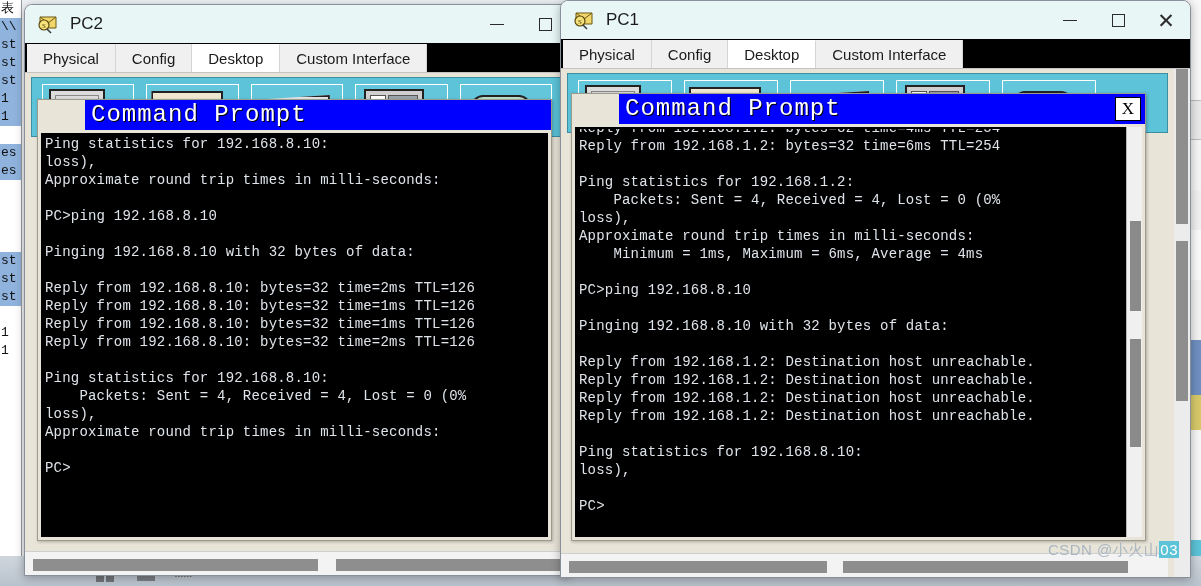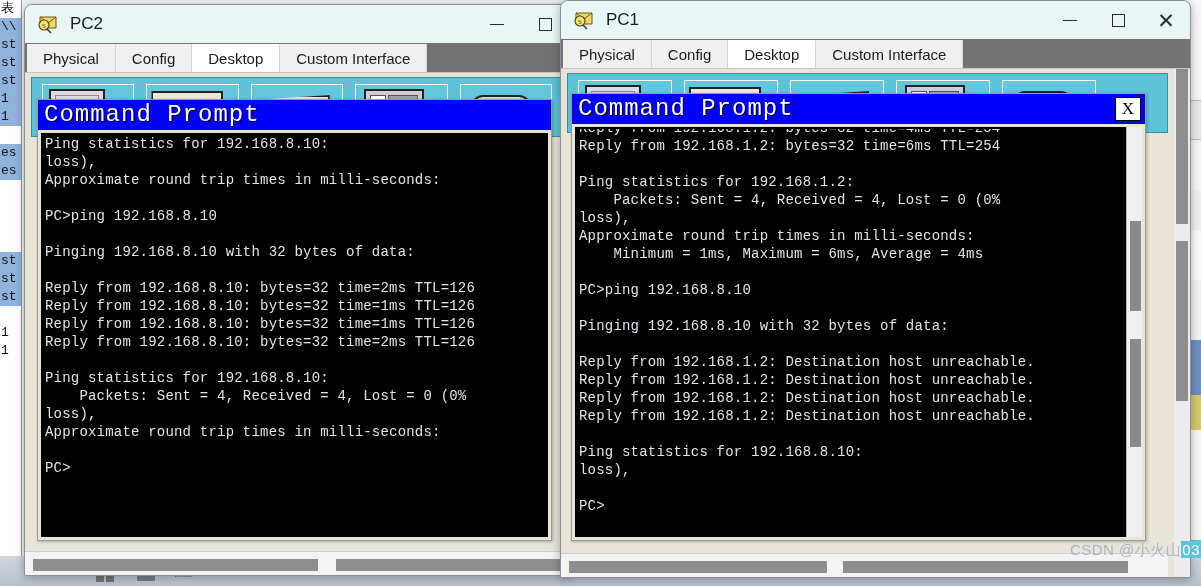--- a/index.html
+++ b/index.html
@@ -57,21 +57,21 @@
   }
   .pt-app-icon { width: 24px; height: 22px; margin-right: 9px; flex: 0 0 auto; }
   .pt-title { font-size: 17px; color: #1b1b1b; font-family: "Liberation Sans", sans-serif; }
   .pt-winbtns { position: absolute; right: 0; top: 0; height: 38px; display: flex; }
   .pt-winbtn { width: 48px; height: 38px; display: flex; align-items: center; justify-content: center; }
   .glyph-min { width: 14px; height: 1px; background: #2c2c2c; }
   .glyph-max { width: 13px; height: 13px; border: 1.4px solid #2c2c2c; }
   .glyph-close { font-size: 21px; color: #2c2c2c; line-height: 1; font-family:"Liberation Sans",sans-serif; }
 
   .pt-tabs {
-    height: 30px; background: #737373;
+    height: 30px; background: #000000;
     display: flex; align-items: flex-end;
     border-bottom: 1px solid #c4c4c4;
     padding-left: 2px;
   }
   .pt-tab {
     height: 28px; padding: 0 16px;
     display: flex; align-items: center;
     font-size: 15px; color: #1a1a1a;
     background: #f0f0f0;
     border-right: 1px solid #d5d5d5;
@@ -103,20 +103,21 @@
   .cmd-window {
     position: absolute;
     background: #e8e4d8;
     border: 1px solid #9d9a8e;
     box-shadow: 1px 1px 3px rgba(0,0,0,.25);
   }
   .cmd-titlebar {
     height: 30px; background: #0000ff;
     display: flex; align-items: center; justify-content: space-between;
     padding: 0 4px 0 6px;
+    margin-left: 47px;
   }
   .cmd-title {
     color: #ffffff; font-family: "Liberation Mono", monospace;
     font-size: 24px; letter-spacing: 1px; line-height: 1;
     text-shadow: 1px 1px 0 #000;
   }
   .cmd-close {
     width: 26px; height: 24px; background: #ffffff; border: 1px solid #000;
     display:flex; align-items:center; justify-content:center;
     font-family: "Liberation Serif", serif; font-size: 17px; color:#000;
@@ -148,21 +149,21 @@
     background: #ececec;
   }
   .outer-vthumb { position:absolute; left:2px; width:12px; background:#8e8e8e; }
 
   
   .hscroll-area { position:absolute; left:0; right:0; bottom:0; height:26px; background:#f3f3f3; border-top:1px solid #cfcfcf; display:flex; align-items:center; }
   .hthumb { height:12px; background:#8e8e8e; margin-left:8px; }
 
   
   .watermark {
-    position: absolute; right: 0; bottom: 26px;
+    position: absolute; right: 22px; bottom: 26px;
     font-family: "Liberation Sans", sans-serif;
     font-size: 15px; color: #a9b6c2;
     letter-spacing: .5px;
     z-index: 50;
   }
   .wm-hl { background: #5cc3d8; color:#ffffff; padding:0 1px; }
 </style>
 </head>
 <body>
 

